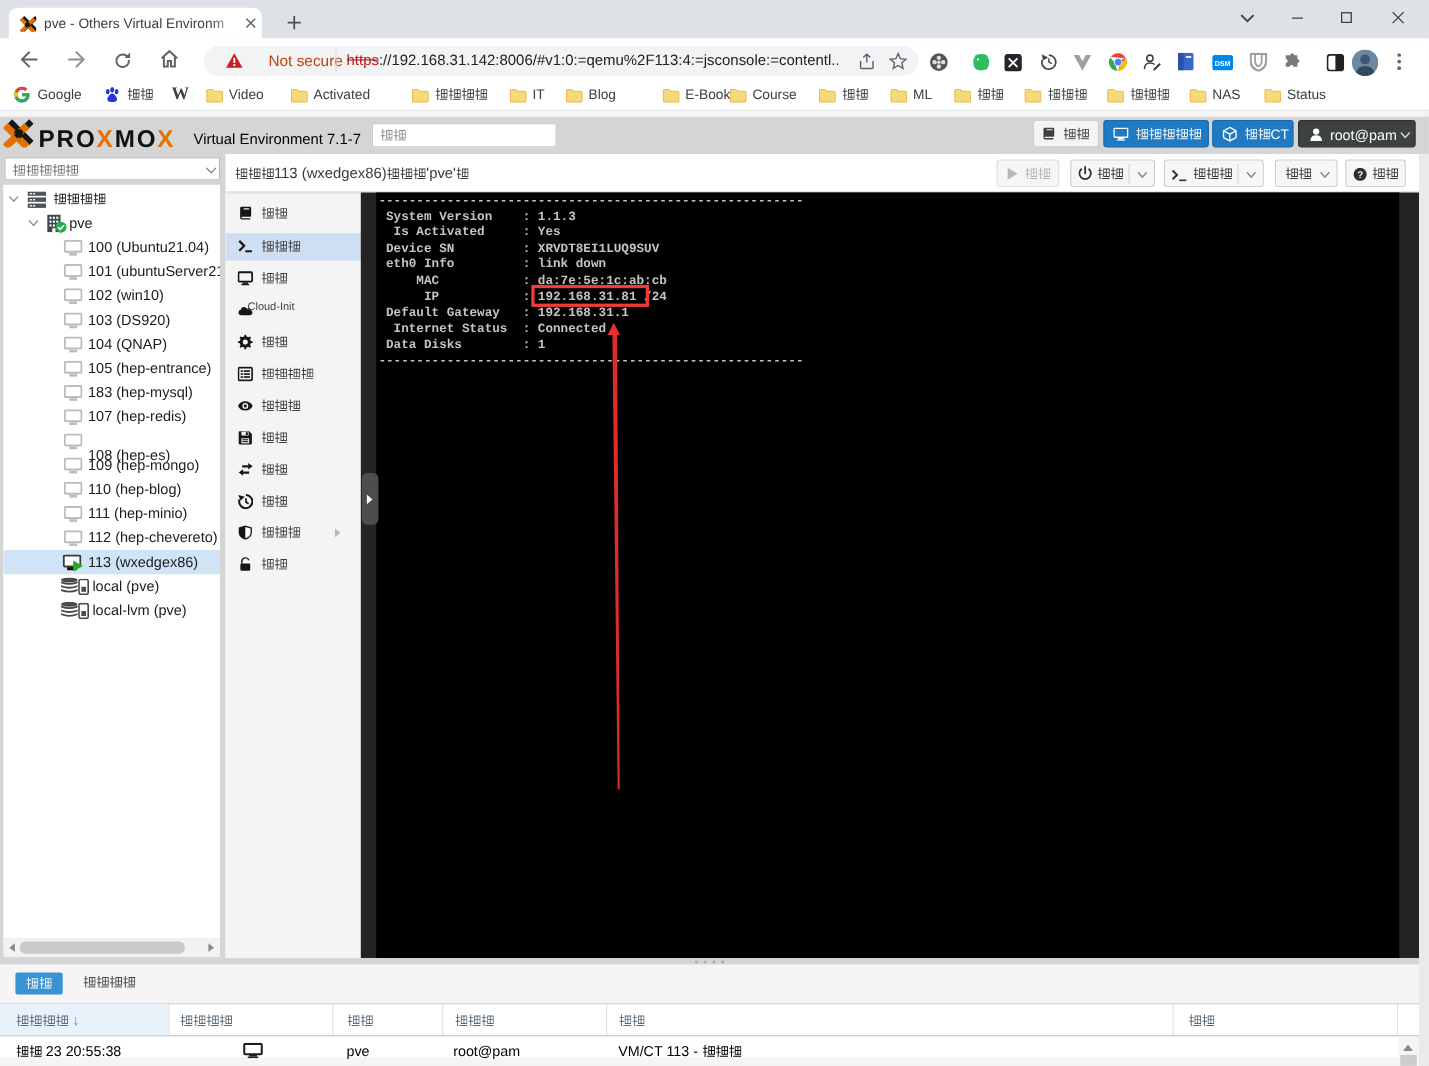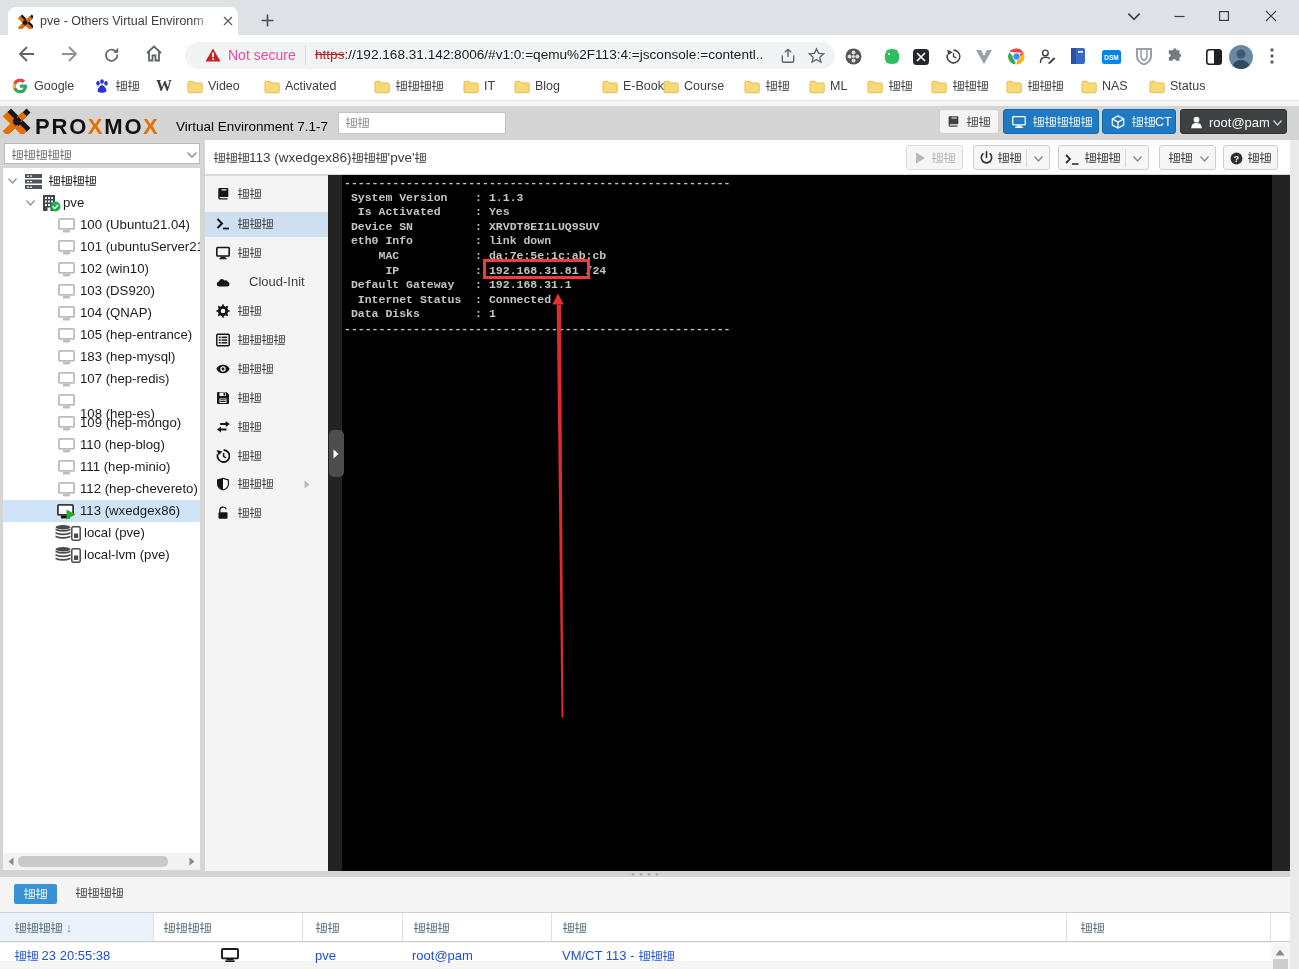--- a/index.html
+++ b/index.html
@@ -68,21 +68,21 @@
   <svg class="ab" width="18" height="17" viewBox="0 0 18 17" style="left:145px;top:10px">
       <path d="M2 8 L9 1.5 L16 8 M4 6.7 V15.5 H7.5 V10.5 H10.5 V15.5 H14 V6.7" fill="none" stroke="#5f6368" stroke-width="1.8"></path>
     </svg>
 
   <div class="ab" style="left:185px;top:7px;width:650px;height:27px;background:#f1f3f4;border-radius:14px"></div>
   <svg class="ab" width="16" height="14" viewBox="0 0 16 14" style="left:205px;top:13px">
       <path d="M8 0.5 L15.5 13.5 H0.5 Z" fill="#c5221f"></path>
       <rect x="7.2" y="4.6" width="1.7" height="4.6" fill="#fff"></rect>
       <rect x="7.2" y="10.3" width="1.7" height="1.7" fill="#fff"></rect>
     </svg>
-  <div class="ab row" style="left:228px;top:12px;font-size:14px;color:#ec4899">Not secure</div>
+  <div class="ab row" style="left:244px;top:12px;font-size:14px;color:#c2410c">Not secure</div>
   <div class="ab" style="left:305px;top:10px;width:1px;height:20px;background:#dadce0"></div>
   <div class="ab row" style="left:315px;top:12px;font-size:13.6px;color:#202124;width:447px;overflow:hidden"><span style="color:#b91c1c;text-decoration:line-through">https</span>://192.168.31.142:8006/#v1:0:=qemu%2F113:4:=jsconsole:=contentl...</div>
 
   <svg class="ab" width="18" height="17" viewBox="0 0 24 24" style="left:779px;top:12px">
       <path d="M4 12 V20 Q4 21.5 5.5 21.5 H18.5 Q20 21.5 20 20 V12" fill="none" stroke="#5f6368" stroke-width="1.9"></path>
       <path d="M12 14 V3 M12 3 L7.5 7.5 M12 3 L16.5 7.5" fill="none" stroke="#5f6368" stroke-width="1.9"></path>
     </svg>
 
   <svg class="ab" width="17" height="17" viewBox="0 0 24 24" style="left:808px;top:12px">
       <path d="M12 2.5 L14.9 9 L22 9.7 L16.7 14.4 L18.2 21.4 L12 17.7 L5.8 21.4 L7.3 14.4 L2 9.7 L9.1 9 Z" fill="none" stroke="#5f6368" stroke-width="1.8"></path>
@@ -667,21 +667,21 @@
       <span style="position:absolute;left:32px;top:4px;font-size:13px"><svg class="h2" viewBox="0 0 16 16">
           <use href="#hz"></use>
         </svg><svg class="h2" viewBox="0 0 16 16">
           <use href="#hz"></use>
         </svg></span>
     </div>
   <div class="ab row" style="left:0;top:93.5px;width:125px;height:24px;color:#3f3f3f">
       <svg width="14" height="14" viewBox="0 0 14 14" style="position:absolute;left:11px;top:5px">
         <path d="M3.5 11.5 Q0.8 11.5 0.8 9 Q0.8 6.8 3 6.5 Q3.2 4 5.8 4 Q7.8 4 8.5 5.6 Q9 5.2 9.9 5.2 Q11.8 5.2 12 7.1 Q13.5 7.4 13.5 9.4 Q13.5 11.5 11.3 11.5 Z" fill="#161616"></path>
       </svg>
-      <span style="position:absolute;left:44px;top:4px;font-size:13px">Cloud-Init</span>
+      <span style="position:absolute;left:20px;top:4px;font-size:10px">Cloud-Init</span>
     </div>
   <div class="ab row" style="left:0;top:122.5px;width:125px;height:24px;color:#3f3f3f">
       <svg width="14" height="14" viewBox="0 0 14 14" style="position:absolute;left:11px;top:5px">
         <path d="M7 0.8 L8.2 0.8 L8.6 2.6 A4.8 4.8 0 0 1 10.3 3.3 L11.9 2.4 L12.8 3.3 L11.9 4.9 A4.8 4.8 0 0 1 12.6 6.6 L14.4 7 V8.2 L12.6 8.6 A4.8 4.8 0 0 1 11.9 10.3 L12.8 11.9 L11.9 12.8 L10.3 11.9 A4.8 4.8 0 0 1 8.6 12.6 L8.2 14.4 H7 L6.6 12.6 A4.8 4.8 0 0 1 4.9 11.9 L3.3 12.8 L2.4 11.9 L3.3 10.3 A4.8 4.8 0 0 1 2.6 8.6 L0.8 8.2 V7 L2.6 6.6 A4.8 4.8 0 0 1 3.3 4.9 L2.4 3.3 L3.3 2.4 L4.9 3.3 A4.8 4.8 0 0 1 6.6 2.6 Z M7.6 5.3 A2.3 2.3 0 1 0 7.6 9.9 A2.3 2.3 0 1 0 7.6 5.3" fill="#161616" transform="translate(-0.6,-0.6)"></path>
       </svg>
       <span style="position:absolute;left:32px;top:4px;font-size:13px"><svg class="h2" viewBox="0 0 16 16">
           <use href="#hz"></use>
         </svg><svg class="h2" viewBox="0 0 16 16">
           <use href="#hz"></use>
         </svg></span>
@@ -869,21 +869,21 @@
         </svg><svg class="h2" viewBox="0 0 16 16">
           <use href="#hz"></use>
         </svg></div>
     <div class="ab row" style="left:1080px;top:7px;font-size:13px"><svg class="h2" viewBox="0 0 16 16">
           <use href="#hz"></use>
         </svg><svg class="h2" viewBox="0 0 16 16">
           <use href="#hz"></use>
         </svg></div>
   </div>
 
-  <div class="ab" style="left:0;top:66px;width:1290px;height:18px;background:#fff;color:#1d4ed8">
+  <div class="ab" style="left:0;top:66px;width:1290px;height:18px;background:#fff;color:#000000">
     <div class="ab row" style="left:14px;top:5px;font-size:13px"><svg class="h2" viewBox="0 0 16 16">
           <use href="#hz"></use>
         </svg><svg class="h2" viewBox="0 0 16 16">
           <use href="#hz"></use>
         </svg> 23 20:55:38</div>
     <svg width="18" height="14" viewBox="0 0 18 14" style="position:absolute;left:221px;top:5px">
         <rect x="1" y="1" width="16" height="9.4" rx="1" fill="#fff" stroke="#1b1b1b" stroke-width="1.9"></rect>
         <rect x="5.5" y="11" width="7" height="1.5" fill="#1b1b1b"></rect>
         <rect x="4.2" y="12.5" width="9.6" height="1.5" fill="#1b1b1b"></rect>
       </svg>

